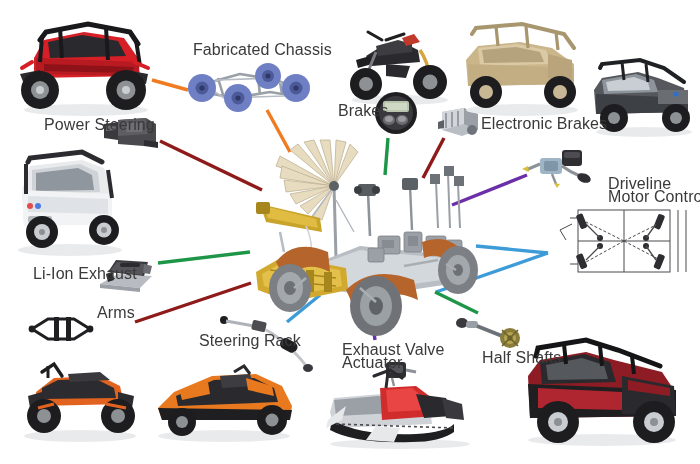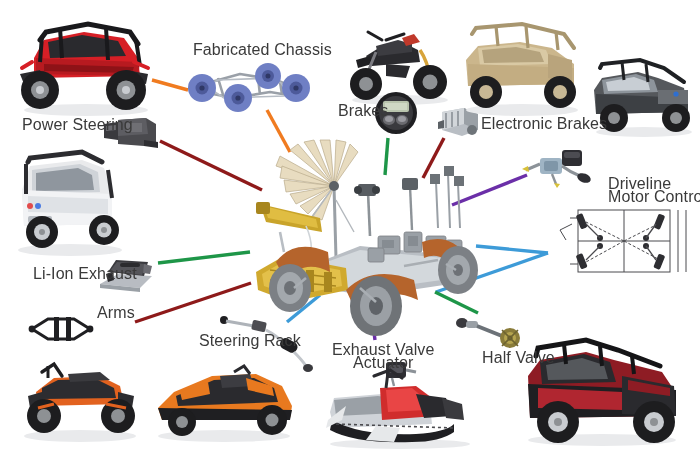--- a/index.html
+++ b/index.html
@@ -446,26 +446,26 @@
       <ellipse cx="208" cy="130" rx="12" ry="15" fill="#a3a8ad"></ellipse>
       <ellipse cx="208" cy="130" rx="5" ry="6" fill="#6d7176"></ellipse>
     </g>
 
     <g stroke="#a9aeb3" stroke-width="2.6" fill="none">
       <path d="M56 138 L44 148 M110 148 L126 162 M196 124 L206 130 M154 126 L188 120"></path>
     </g>
   </svg>
   </div>
 
-  <div class="label" style="left: 22px; top: 118px;">Power Steering</div>
+  <div class="label" style="left: 44px; top: 118px;">Power Steering</div>
   <div class="label" style="left: 193px; top: 43px;">Fabricated Chassis</div>
   <div class="label" style="left: 338px; top: 104px;">Brakes</div>
   <div class="label" style="left: 481px; top: 117px;">Electronic Brakes</div>
   <div class="label" style="left: 608px; top: 147px; margin-top: 30px;">Driveline
 Motor Controller</div>
   <div class="label" style="left: 33px; top: 267px;">Li-Ion Exhaust</div>
   <div class="label" style="left: 97px; top: 306px; text-align: right;">Arms</div>
   <div class="label" style="left: 199px; top: 334px; text-align: center;">Steering Rack</div>
-  <div class="label" style="left: 332px; top: 343px; text-align: center;">Exhaust Valve
+  <div class="label" style="left: 342px; top: 343px;">Exhaust Valve
 Actuator</div>
-  <div class="label" style="left: 482px; top: 351px;">Half Valve</div>
+  <div class="label" style="left: 482px; top: 351px;">Half Shafts</div>
 
 </div>
 
 </body></html>

